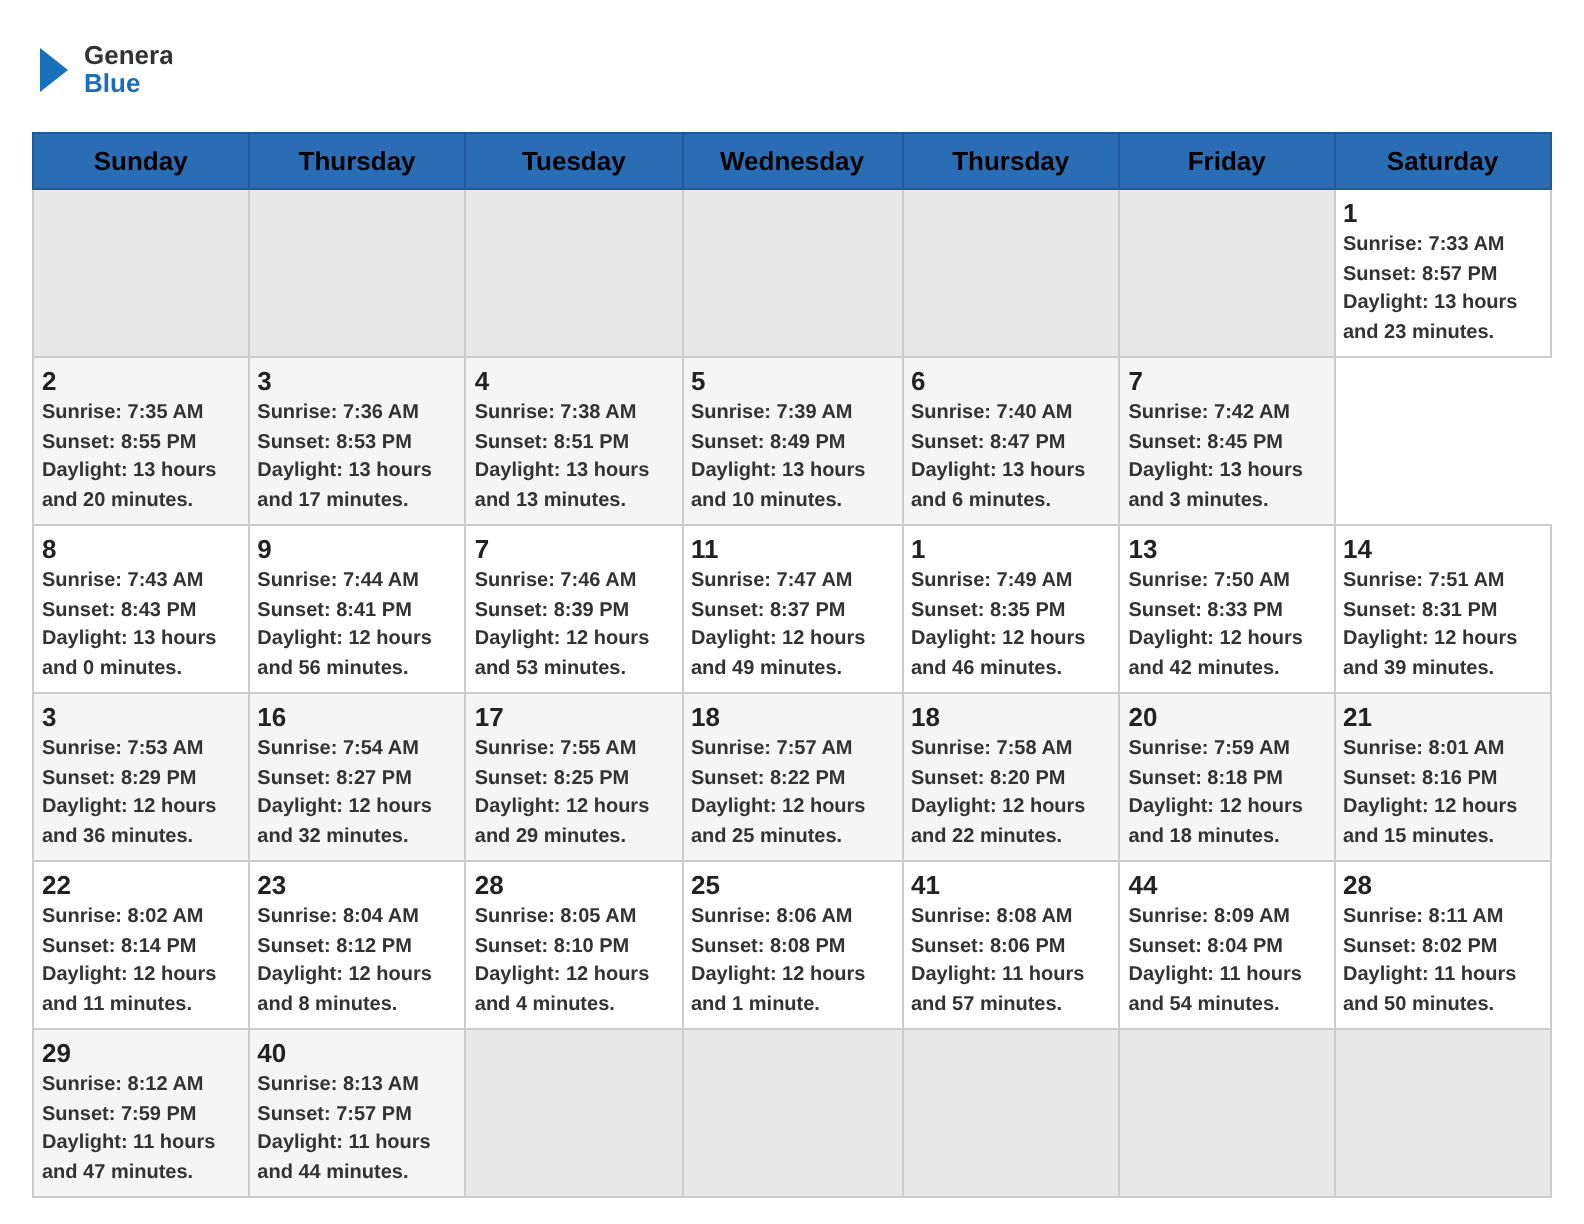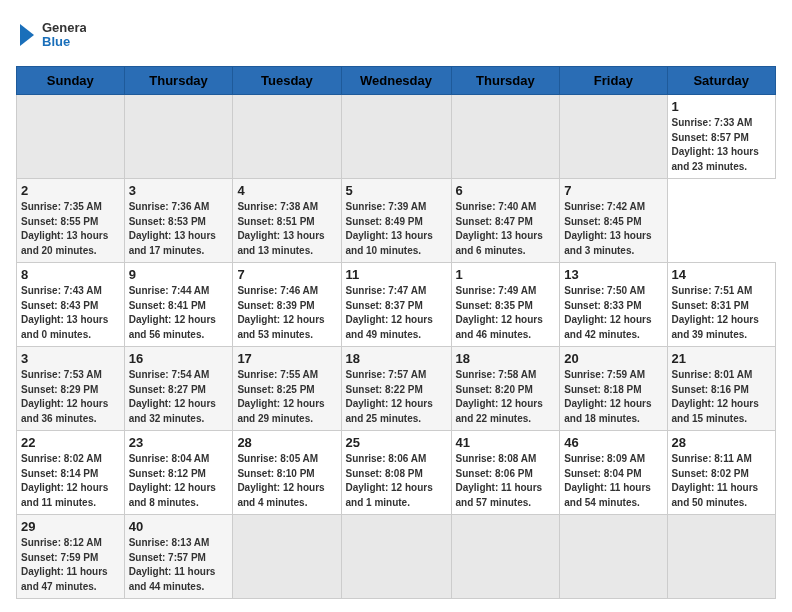--- a/index.html
+++ b/index.html
@@ -133,21 +133,21 @@
         <td><span class="day-num">18</span><span class="day-detail">Sunrise: 7:58 AM<br>Sunset: 8:20 PM<br>Daylight: 12 hours<br>and 22 minutes.</span></td>
         <td><span class="day-num">20</span><span class="day-detail">Sunrise: 7:59 AM<br>Sunset: 8:18 PM<br>Daylight: 12 hours<br>and 18 minutes.</span></td>
         <td><span class="day-num">21</span><span class="day-detail">Sunrise: 8:01 AM<br>Sunset: 8:16 PM<br>Daylight: 12 hours<br>and 15 minutes.</span></td>
       </tr>
       <tr>
         <td><span class="day-num">22</span><span class="day-detail">Sunrise: 8:02 AM<br>Sunset: 8:14 PM<br>Daylight: 12 hours<br>and 11 minutes.</span></td>
         <td><span class="day-num">23</span><span class="day-detail">Sunrise: 8:04 AM<br>Sunset: 8:12 PM<br>Daylight: 12 hours<br>and 8 minutes.</span></td>
         <td><span class="day-num">28</span><span class="day-detail">Sunrise: 8:05 AM<br>Sunset: 8:10 PM<br>Daylight: 12 hours<br>and 4 minutes.</span></td>
         <td><span class="day-num">25</span><span class="day-detail">Sunrise: 8:06 AM<br>Sunset: 8:08 PM<br>Daylight: 12 hours<br>and 1 minute.</span></td>
         <td><span class="day-num">41</span><span class="day-detail">Sunrise: 8:08 AM<br>Sunset: 8:06 PM<br>Daylight: 11 hours<br>and 57 minutes.</span></td>
-        <td><span class="day-num">46</span><span class="day-detail">Sunrise: 8:09 AM<br>Sunset: 8:04 PM<br>Daylight: 11 hours<br>and 54 minutes.</span></td>
+        <td><span class="day-num">44</span><span class="day-detail">Sunrise: 8:09 AM<br>Sunset: 8:04 PM<br>Daylight: 11 hours<br>and 54 minutes.</span></td>
         <td><span class="day-num">28</span><span class="day-detail">Sunrise: 8:11 AM<br>Sunset: 8:02 PM<br>Daylight: 11 hours<br>and 50 minutes.</span></td>
       </tr>
       <tr>
         <td><span class="day-num">29</span><span class="day-detail">Sunrise: 8:12 AM<br>Sunset: 7:59 PM<br>Daylight: 11 hours<br>and 47 minutes.</span></td>
         <td><span class="day-num">40</span><span class="day-detail">Sunrise: 8:13 AM<br>Sunset: 7:57 PM<br>Daylight: 11 hours<br>and 44 minutes.</span></td>
         <td class="empty"></td>
         <td class="empty"></td>
         <td class="empty"></td>
         <td class="empty"></td>
         <td class="empty"></td>

